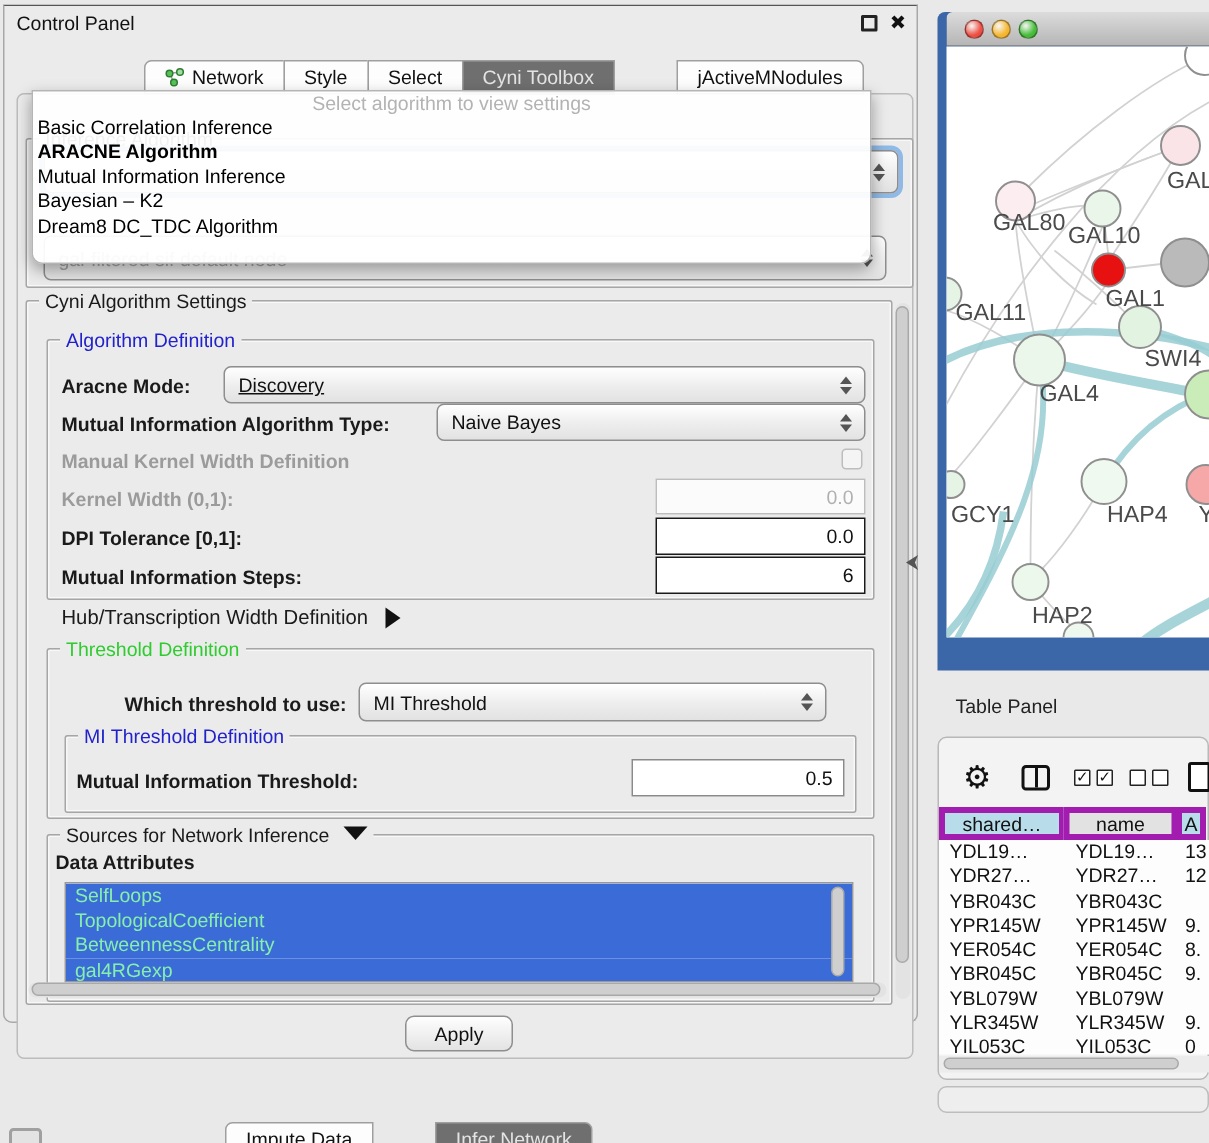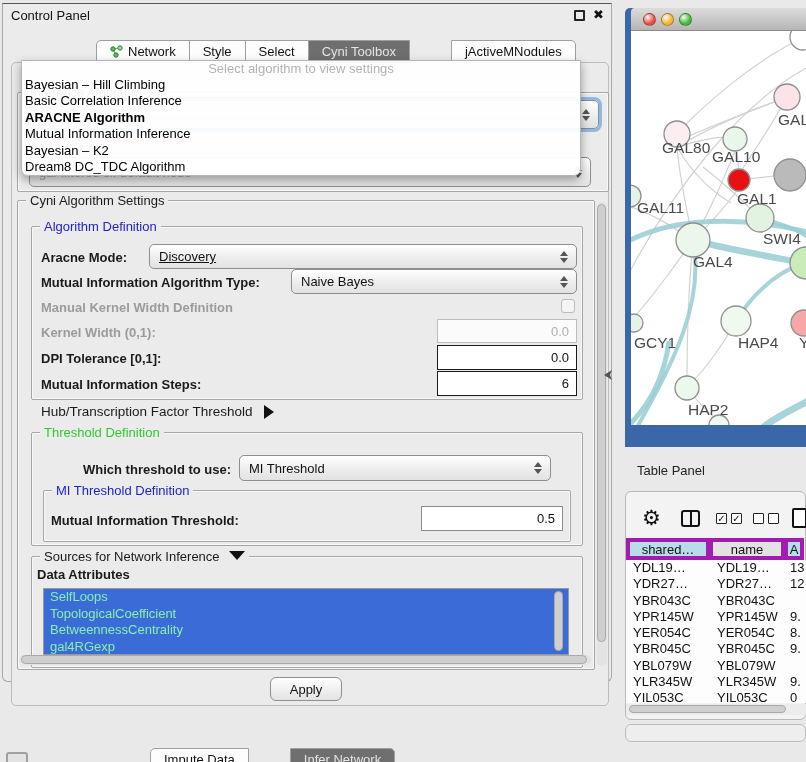--- a/index.html
+++ b/index.html
@@ -172,21 +172,20 @@
           <span>Cyni Toolbox</span>
         </div>
         <div class="tab">
           <span>jActiveMNodules</span>
         </div>
       </div>
 
     <div class="popup">
       <div class="prompt">Select algorithm to view settings</div>
       <div id="dropdown-items">
-          <div class="item">Bayesian – Hill Climbing</div>
           <div class="item">Basic Correlation Inference</div>
           <div class="item bold">ARACNE Algorithm</div>
           <div class="item">Mutual Information Inference</div>
           <div class="item">Bayesian – K2</div>
           <div class="item">Dream8 DC_TDC Algorithm</div>
         </div>
     </div>
 
     <div class="groupbox" style="left:14px; top:196px; width:578px; height:470px; background:#ebebeb;">
       <span class="gb-title">Cyni Algorithm Settings</span>
@@ -220,21 +219,21 @@
     <span class="lbl" style="left:38px; top:347px;">DPI Tolerance [0,1]:</span>
     <div class="field" style="left:434px; top:341px; width:140px; height:25px;">
       <span>0.0</span>
     </div>
     <span class="lbl" style="left:38px; top:373px;">Mutual Information Steps:</span>
     <div class="field" style="left:434px; top:367px; width:140px; height:25px;">
       <span>6</span>
     </div>
 
     <span class="lbl plain" style="left:38px; top:400px;">
-      <span>Hub/Transcription Factor Threshold</span>
+      <span>Hub/Transcription Width Definition</span>
       <span style="display:inline-block; margin-left:8px; width:0; height:0; border-top:7px solid transparent; border-bottom:7px solid transparent; border-left:10px solid #111; vertical-align:-3px;"></span>
     </span>
 
     <div class="groupbox" style="left:28px; top:428px; width:552px; height:114px;">
       <span class="gb-title" style="color:#2fcc2f;">Threshold Definition</span>
     </div>
     <span class="lbl" style="left:80px; top:458px;">Which threshold to use:</span>
     <div class="combo" style="left:236px; top:451px; width:312px; height:26px;">
       <span>MI Threshold</span>
       <span class="arrows">

